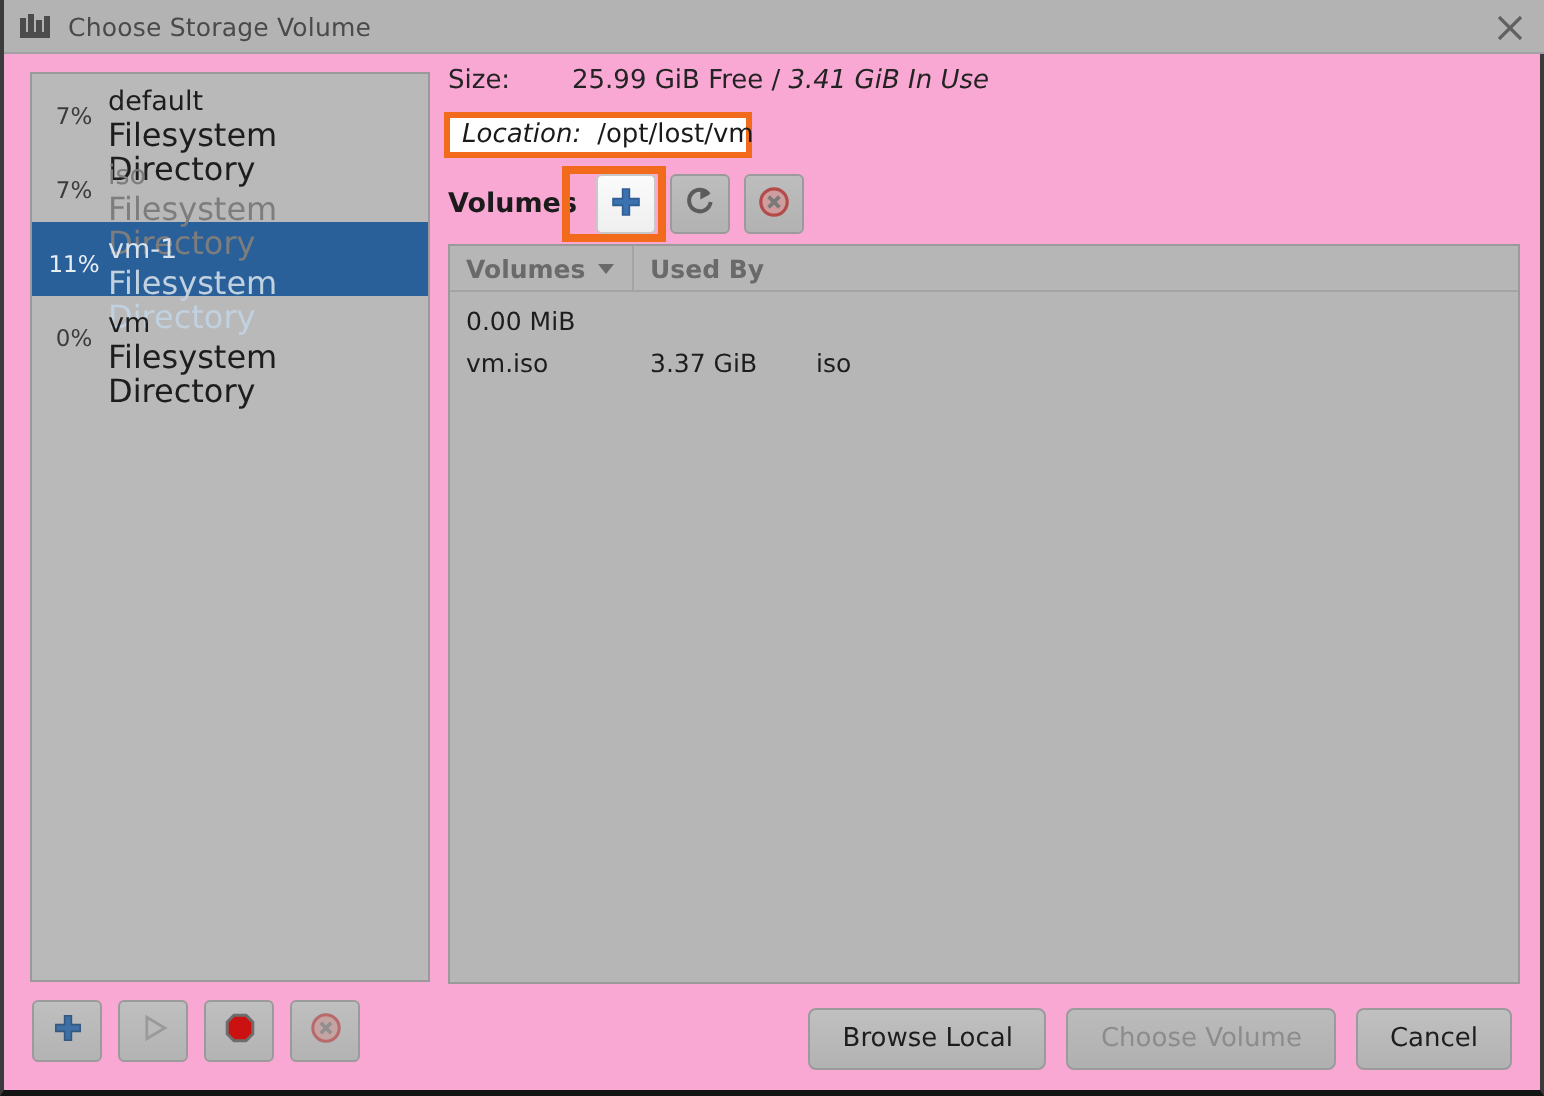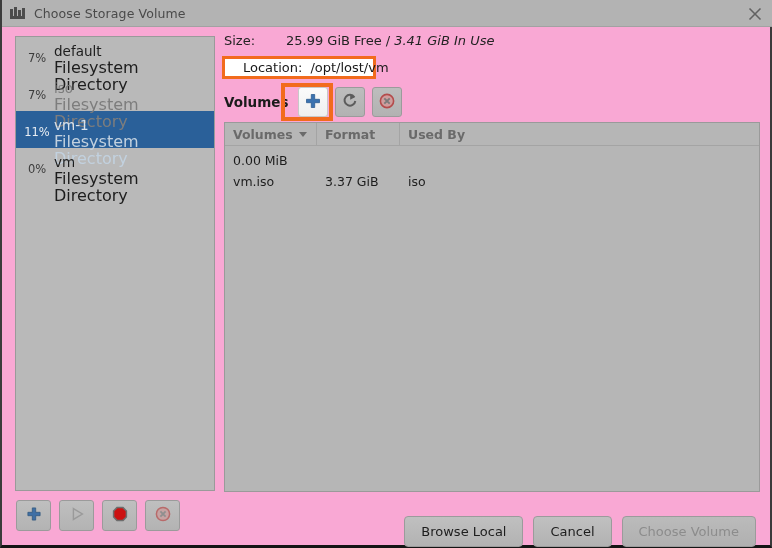--- a/index.html
+++ b/index.html
@@ -141,21 +141,22 @@
     height: 23px;
     border: 3px solid #f26b1d;
     background: #ffffff;
     box-sizing: border-box;
     display: flex;
     align-items: center;
   }
   .loc-highlight .lbl {
     font-size: 13px;
     color: #1a1a1a;
-    padding-left: 18px;
+    padding-left: 6px;
+    font-style: italic;
   }
   .loc-highlight .val {
     font-size: 13px;
     color: #1a1a1a;
     padding-left: 8px;
   }
 
   
   .vol-bar {
     position: absolute;
@@ -264,21 +265,21 @@
     background: linear-gradient(180deg,#bfbfbf 0%, #b3b3b3 100%);
     display: flex;
     align-items: center;
     justify-content: center;
     margin-right: 8px;
     box-sizing: border-box;
   }
   .dlg-buttons {
     position: absolute;
     right: 14px;
-    top: 516px;
+    top: 504px;
     display: flex;
   }
   .dbtn {
     height: 31px;
     padding: 0 16px;
     border: 1px solid #9b9b9b;
     border-radius: 4px;
     background: linear-gradient(180deg,#c0c0c0 0%, #b2b2b2 100%);
     color: #1d1d1d;
     font-size: 13px;
@@ -395,21 +396,20 @@
     </div>
   </div>
   <div class="plus-hl"></div>
 
   <div class="vol-table">
     <div class="vt-head">
       <div class="th c1">
         <span>Volumes</span>
         <span class="sort-tri"></span>
       </div>
-      <div class="th c3">Format</div>
       <div class="th c4">Used By</div>
     </div>
 
     <div class="vt-row" style="margin-top:4px;">
       <div class="td c2">0.00 MiB</div>
       <div class="td c4"></div>
     </div>
 
     <div class="vt-row">
       <div class="td c1">vm.iso</div>
@@ -446,17 +446,17 @@
         <svg width="18" height="18" viewBox="0 0 18 18">
           <circle cx="9" cy="9" r="6.6" fill="#c6a3a3" stroke="#b86a6a" stroke-width="1.5"></circle>
           <path d="M6.4 6.4l5.2 5.2M11.6 6.4l-5.2 5.2" stroke="#8f8f8f" stroke-width="1.8"></path>
         </svg>
       </span>
     </div>
   </div>
 
   <div class="dlg-buttons">
     <div class="dbtn">Browse Local</div>
+    <div class="dbtn disabled">Choose Volume</div>
     <div class="dbtn">Cancel</div>
-    <div class="dbtn disabled">Choose Volume</div>
   </div>
 
 </div>
 
 </body></html>

